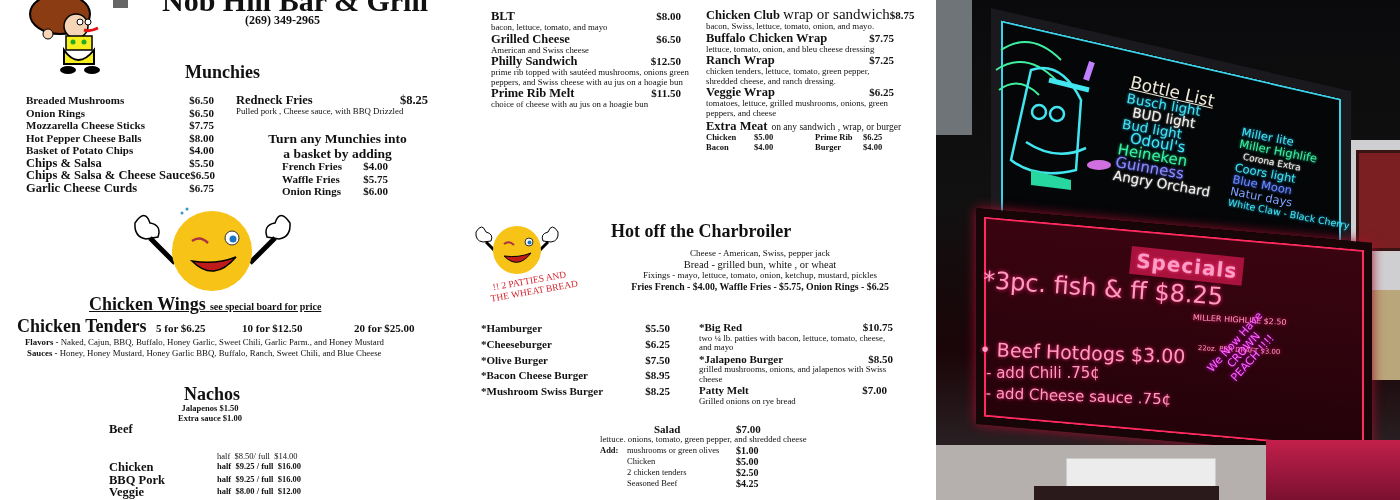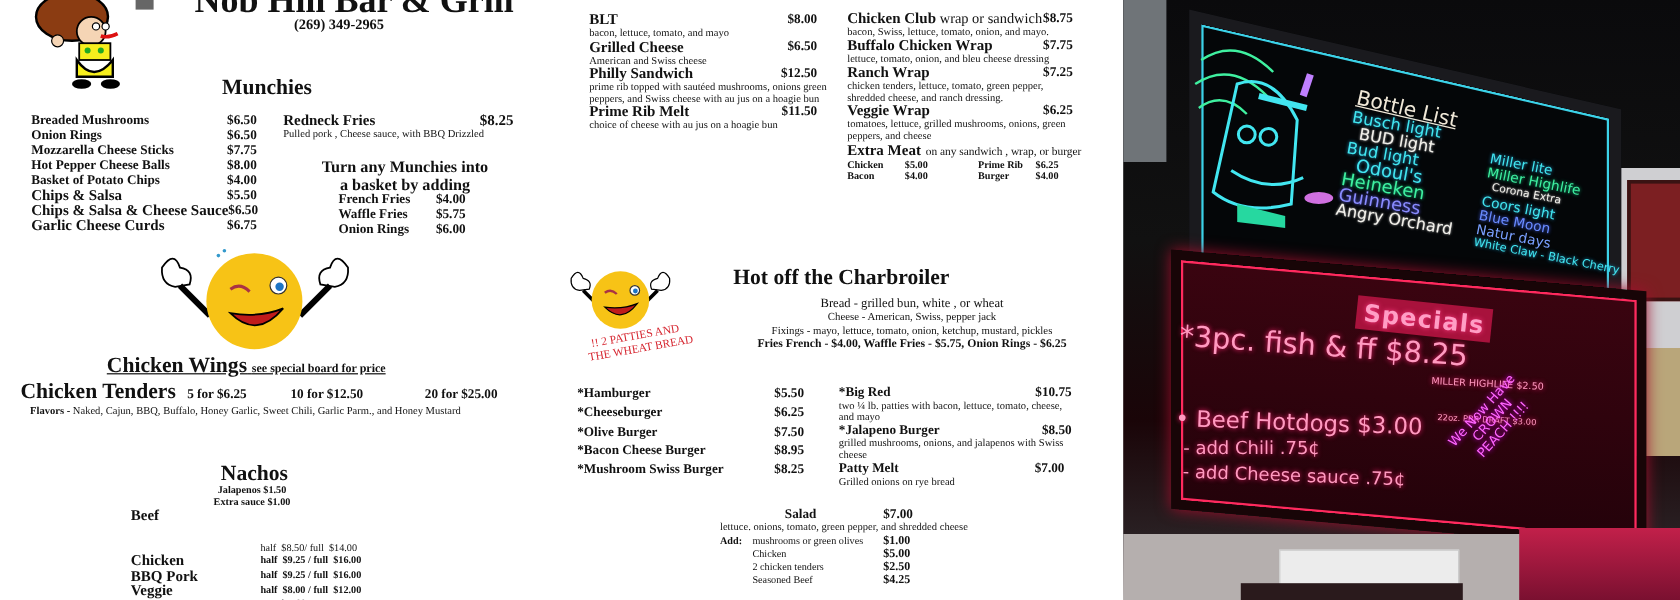--- a/index.html
+++ b/index.html
@@ -138,20 +138,23 @@
   </div>
   <div class="abs" style="left:17px;top:316px;width:393px;white-space:nowrap;">
     <span class="h2" style="display:inline-block;width:135px;">Chicken Tenders</span>
     <span style="display:inline-block;width:82px;font-size:11px;font-weight:bold;">5 for $6.25</span>
     <span style="display:inline-block;width:108px;font-size:11px;font-weight:bold;">10 for $12.50</span>
     <span style="font-size:11px;font-weight:bold;">20 for $25.00</span>
   </div>
   <div class="abs desc" style="left:25px;top:338px;white-space:nowrap;">
     <b>Flavors -</b> <span>Naked, Cajun, BBQ, Buffalo, Honey Garlic, Sweet Chili, Garlic Parm., and Honey Mustard</span>
   </div>
+  <div class="abs desc" style="left:27px;top:349px;white-space:nowrap;">
+    <b>Sauces -</b> <span>Honey, Honey Mustard, Honey Garlic BBQ, Buffalo, Ranch, Sweet Chili, and Blue Cheese</span>
+  </div>
 
   <div class="abs h2" style="left:184px;top:384px;">Nachos</div>
   <div class="abs" style="left:170px;top:404px;width:80px;text-align:center;font-size:8.5px;font-weight:bold;line-height:9.5px;">
     <div>Jalapenos $1.50</div>
     <div>Extra sauce $1.00</div>
   </div>
   <div class="abs" style="left:109px;top:423px;width:200px;">
     <div class="row">
         <span class="md">Beef</span>
         <span style="font-size:8.5px;font-weight:normal;width:92px;white-space:pre;margin-top:28px;">half  $8.50/ full  $14.00</span>
@@ -190,21 +193,21 @@
     <div class="desc" style="width:210px;">prime rib topped with sautéed mushrooms, onions green peppers, and Swiss cheese with au jus on a hoagie bun</div>
     <div class="row name13">
         <span>Prime Rib Melt</span>
         <span class="price">$11.50</span>
       </div>
     <div class="desc">choice of cheese with au jus on a hoagie bun</div>
   </div>
 
   <div class="abs" style="left:706px;top:9px;width:188px;">
     <div class="row name13">
-        <span><span>Chicken Club</span> <span class="desc" style="font-size:12px;margin-top:14px;">wrap or sandwich</span></span>
+        <span><span>Chicken Club</span> <span class="desc" style="font-size:15px;margin-top:14px;">wrap or sandwich</span></span>
         <span class="price">$8.75</span>
       </div>
     <div class="desc">bacon, Swiss, lettuce, tomato, onion, and mayo.</div>
     <div class="row name13">
         <span>Buffalo Chicken Wrap</span>
         <span class="price">$7.75</span>
       </div>
     <div class="desc">lettuce, tomato, onion, and bleu cheese dressing</div>
     <div class="row name13">
         <span>Ranch Wrap</span>
@@ -245,22 +248,22 @@
       <path d="M32 36 q14 14 27 -3 q-12 5 -27 3z" fill="#c01b1b" stroke="#000"></path>
     </svg>
   </div>
   <div class="abs" style="left:488px;top:283px;color:#d62630;font-size:9.5px;line-height:10.5px;transform:rotate(-10deg);transform-origin:left top;white-space:nowrap;">
     <div style="padding-left:4px;">!! 2 PATTIES AND</div>
     <div>THE WHEAT BREAD</div>
   </div>
 
   <div class="abs h2" style="left:611px;top:221px;">Hot off the Charbroiler</div>
   <div class="abs" style="left:615px;top:248px;width:290px;text-align:center;font-size:9.5px;line-height:11px;">
+    <div style="font-size:9px;">Cheese - American, Swiss, pepper jack</div>
     <div style="font-size:10.5px;">Bread - grilled bun, white , or wheat</div>
-    <div style="font-size:9px;">Cheese - American, Swiss, pepper jack</div>
     <div style="font-size:9px;">Fixings - mayo, lettuce, tomato, onion, ketchup, mustard, pickles</div>
     <div style="font-weight:bold;font-size:9.8px;">Fries French - $4.00, Waffle Fries - $5.75, Onion Rings - $6.25</div>
   </div>
 
   <div class="abs" style="left:481px;top:321px;width:189px;">
     <div class="row sm" style="line-height:15.8px;">
         <span>*Hamburger</span>
         <span>$5.50</span>
       </div>
     <div class="row sm" style="line-height:15.8px;">

